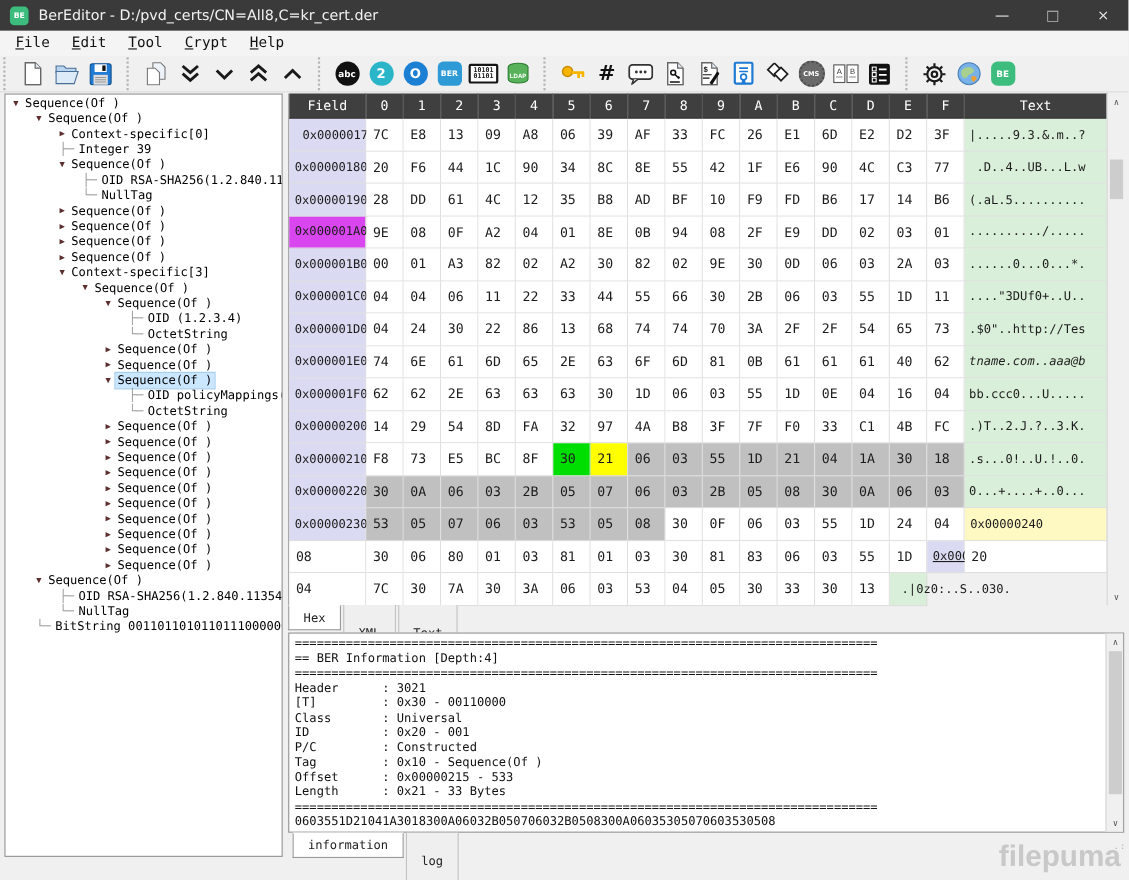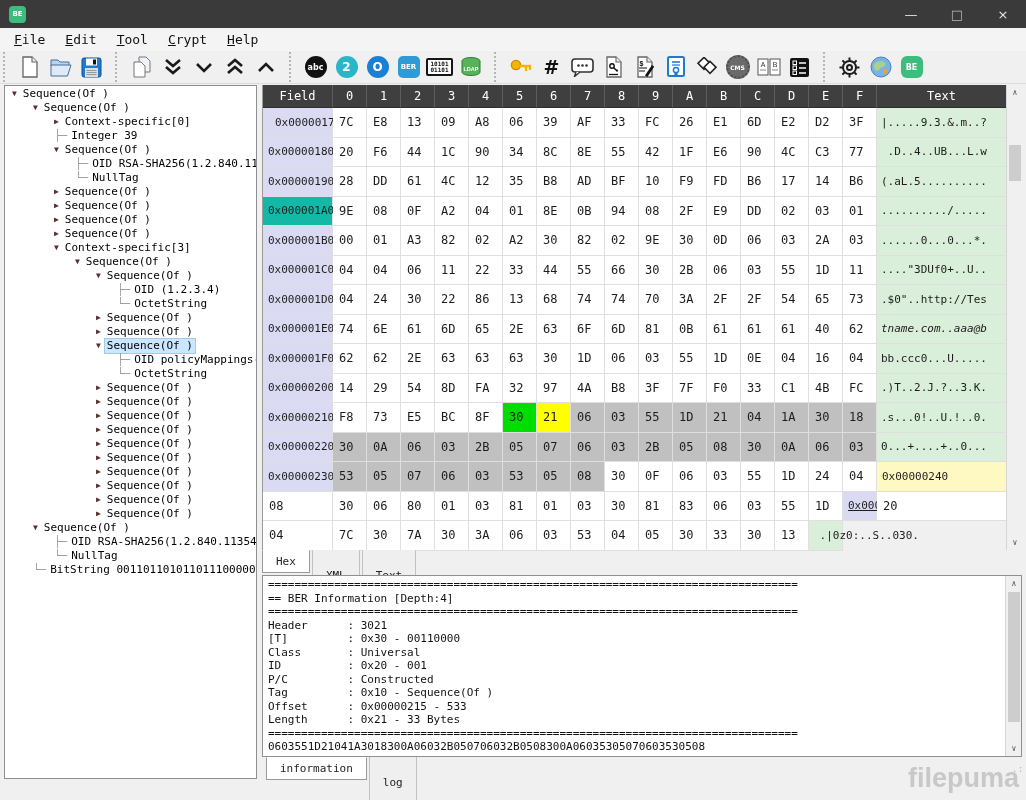--- a/index.html
+++ b/index.html
@@ -69,20 +69,21 @@
              font-size:27px;font-weight:bold;color:#c8c8c8;margin-left:16px;}
   .resize-grip{position:absolute;right:2px;bottom:26px;color:#b0b0b0;font-size:8px;letter-spacing:1px;}
 </style>
 </head>
 <body>
 
 <div class="titlebar">
   <span class="app-icon">
       <span>BE</span>
     </span>
+  <span class="title-text">BerEditor - D:/pvd_certs/CN=All8,C=kr_cert.der</span>
   <span class="win-btns" id="win-btns">
       <span class="win-btn">—</span>
       <span class="win-btn max">□</span>
       <span class="win-btn">×</span>
     </span>
 </div>
 
 <div class="menubar" id="menubar">
     <span class="menu-item"><u>F</u>ile</span>
     <span class="menu-item"><u>E</u>dit</span>
@@ -499,21 +500,21 @@
       <div class="cell">AD</div>
       <div class="cell">BF</div>
       <div class="cell">10</div>
       <div class="cell">F9</div>
       <div class="cell">FD</div>
       <div class="cell">B6</div>
       <div class="cell">17</div>
       <div class="cell">14</div>
       <div class="cell">B6</div>
       <div class="cell txt" style="background: rgb(217, 239, 217);">(.aL.5..........</div>
-      <div class="cell fld" style="background: #14b8a6;">0x000001A0</div>
+      <div class="cell fld" style="background: #d946ef;">0x000001A0</div>
       <div class="cell">9E</div>
       <div class="cell">08</div>
       <div class="cell">0F</div>
       <div class="cell">A2</div>
       <div class="cell">04</div>
       <div class="cell">01</div>
       <div class="cell">8E</div>
       <div class="cell">0B</div>
       <div class="cell">94</div>
       <div class="cell">08</div>

